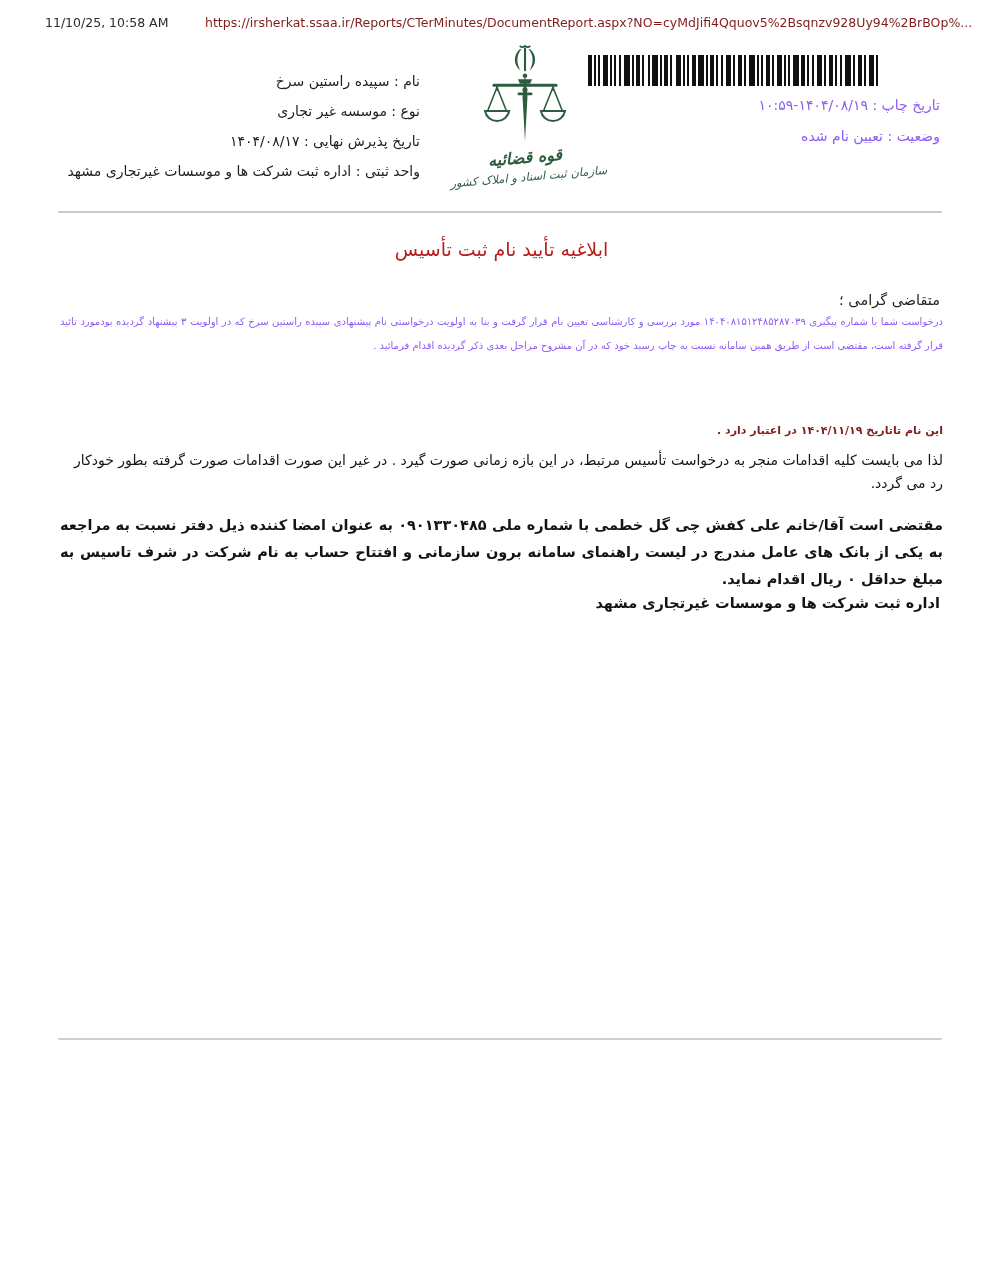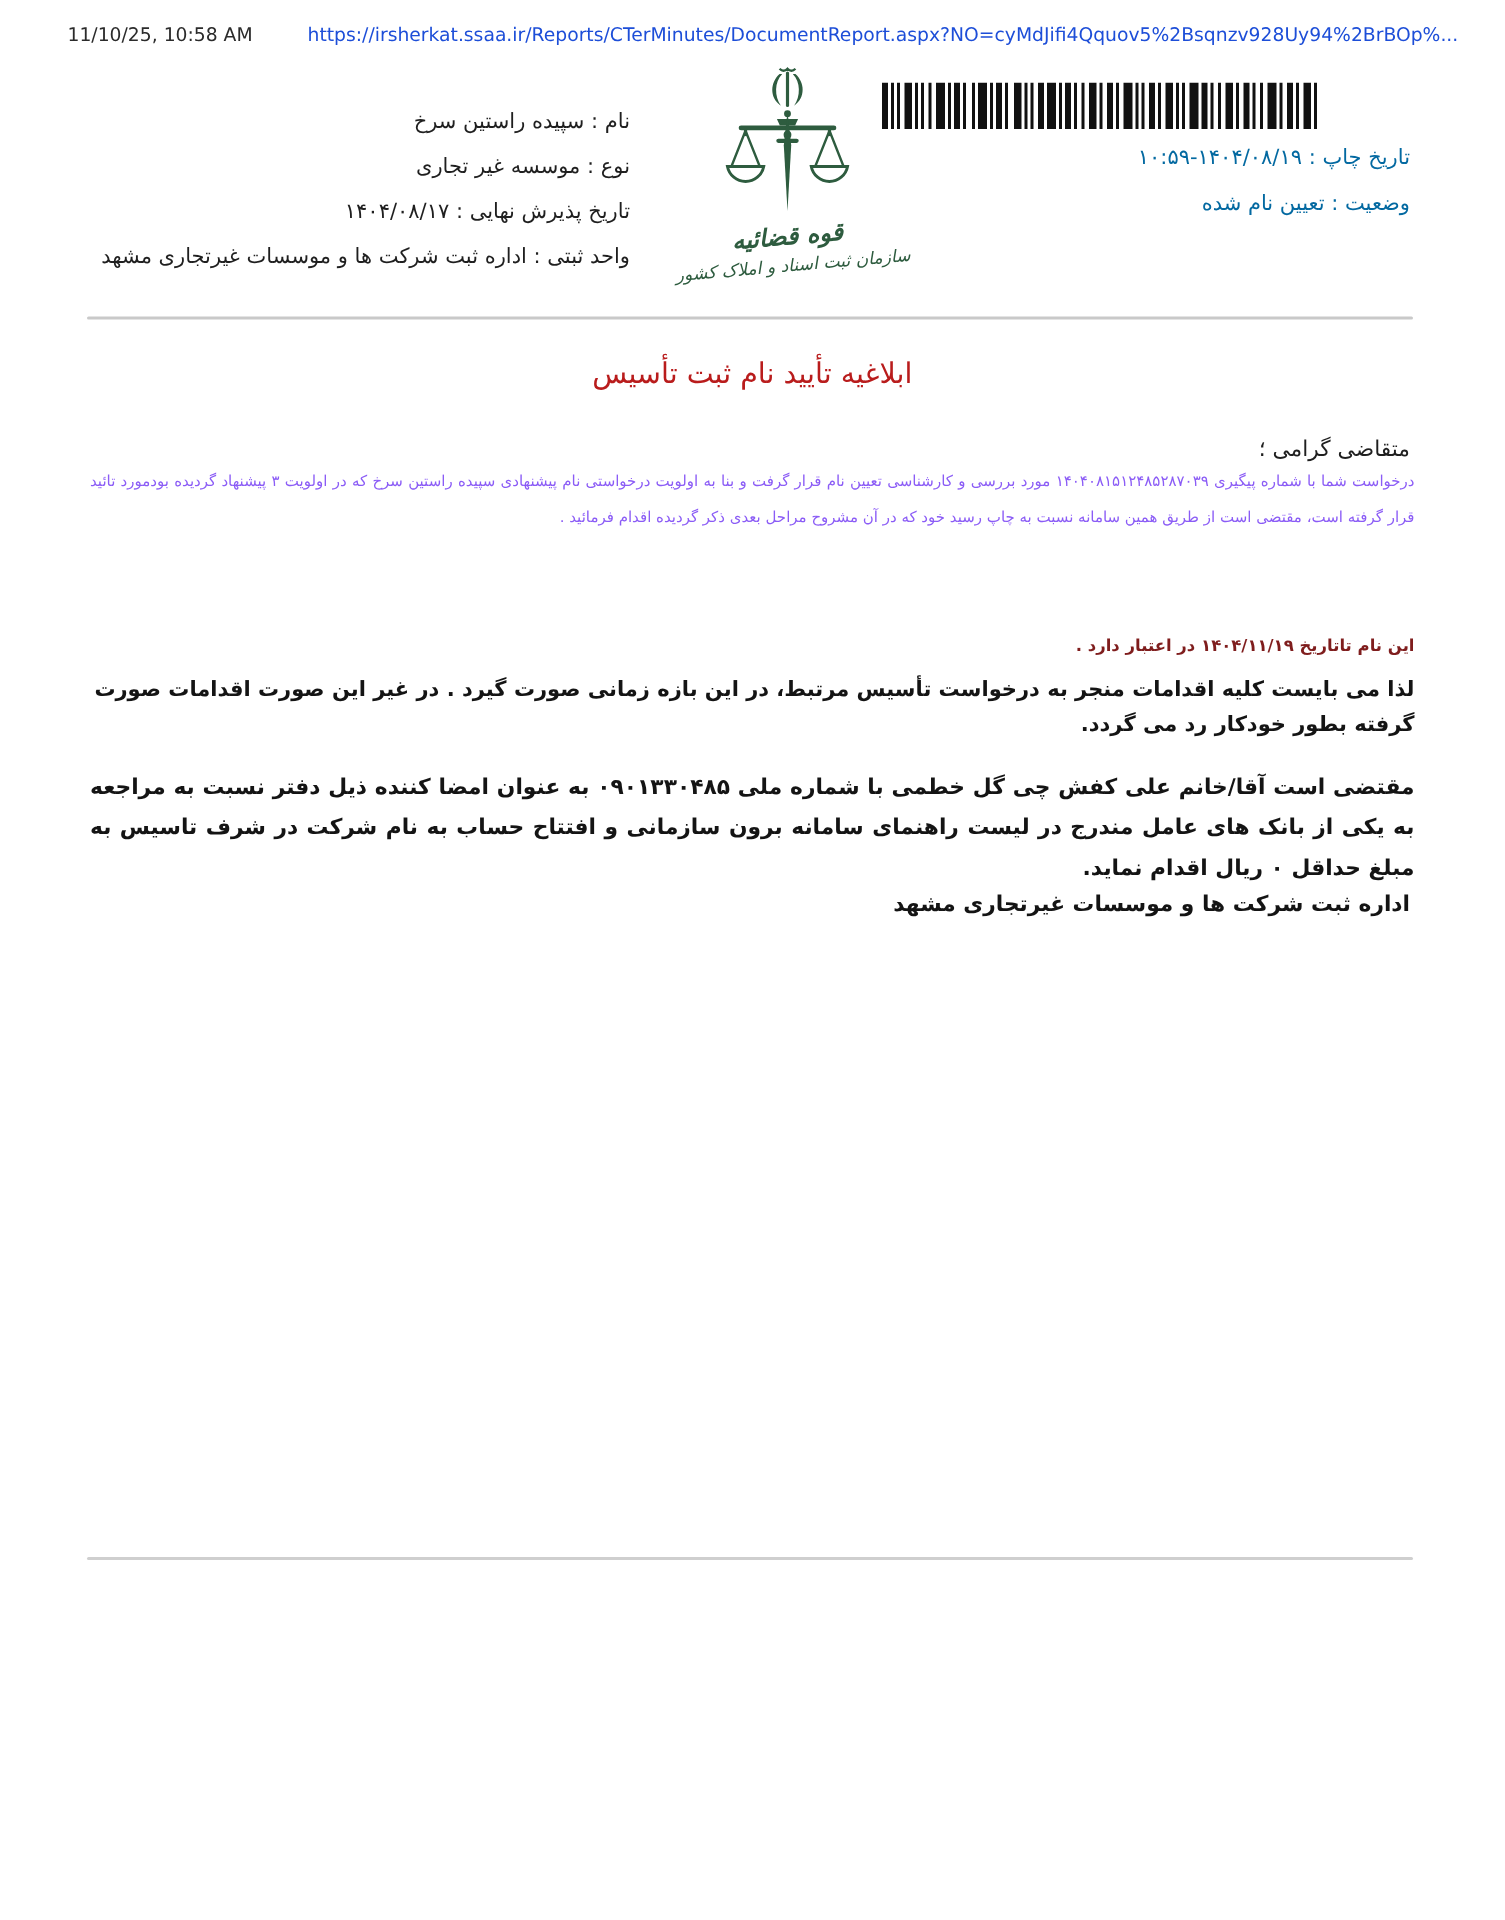--- a/index.html
+++ b/index.html
@@ -9,31 +9,31 @@
     background: #ffffff; color: #222; overflow: hidden;
     font-family: "DejaVu Sans", sans-serif;
   }
   
   .print-ts {
     position: absolute; top: 15px; left: 45px;
     font-size: 12.5px; color: #2b2b2b; white-space: nowrap;
   }
   .print-url {
     position: absolute; top: 15px; left: 205px; right: 8px;
-    font-size: 12.5px; color: #1d4ed8; white-space: nowrap; overflow: hidden;
+    font-size: 12.5px; color: #7f1d1d; white-space: nowrap; overflow: hidden;
   }
   
   .hdr-left {
     position: absolute; top: 66px; right: 583px; width: 520px;
     direction: rtl; text-align: left; font-size: 14px; line-height: 30px; color: #1f1f1f;
   }
   .hdr-left .frow { text-align: start; }
   .hdr-right {
     position: absolute; top: 90px; right: 63px; width: 320px;
-    direction: rtl; font-size: 14px; line-height: 31px; color: #0369a1;
+    direction: rtl; font-size: 14px; line-height: 31px; color: #8b5cf6;
   }
   .frow { white-space: nowrap; }
   .logo-block {
     position: absolute; top: 44px; left: 450px; width: 150px; text-align: center;
   }
   .org-line1 {
     font-size: 16px; font-weight: 700; font-style: italic; color: #2e5c3f;
     transform: rotate(-5deg); margin-top: -4px; white-space: nowrap;
     font-family: "DejaVu Serif", serif;
   }
@@ -60,21 +60,21 @@
   .para1 {
     position: absolute; top: 310px; right: 60px; left: 60px;
     direction: rtl; text-align: justify; font-size: 10px; line-height: 24px; color: #8b5cf6;
   }
   .validity-line {
     position: absolute; top: 424px; right: 60px; left: 60px;
     direction: rtl; font-size: 11px; font-weight: 600; color: #7f1d1d;
   }
   .validity-note {
     position: absolute; top: 449px; right: 60px; left: 60px;
-    direction: rtl; font-size: 14px; font-weight: 700; line-height: 23px; color: #141414;
+    direction: rtl; font-size: 14px; font-weight: 400; line-height: 23px; color: #141414;
   }
   .bank-para {
     position: absolute; top: 512px; right: 60px; left: 60px;
     direction: rtl; text-align: justify; font-size: 14.5px; font-weight: 600;
     line-height: 27px; color: #141414;
   }
   .signature {
     position: absolute; top: 595px; right: 63px;
     direction: rtl; font-size: 14.5px; font-weight: 600; color: #141414;
   }

